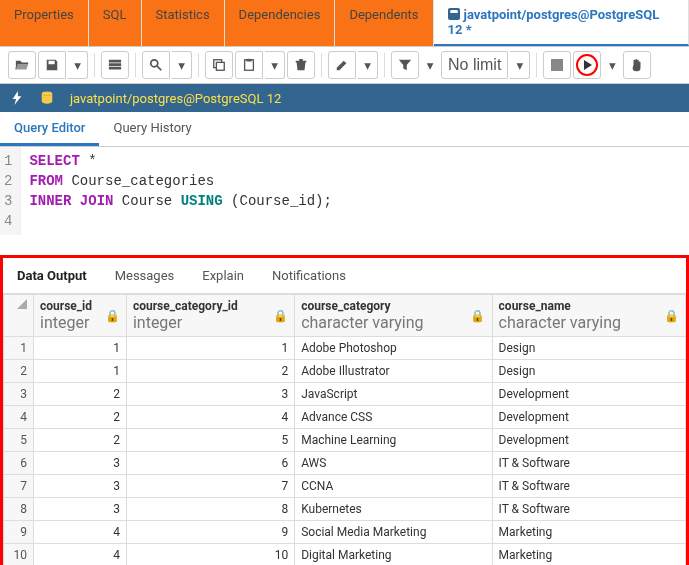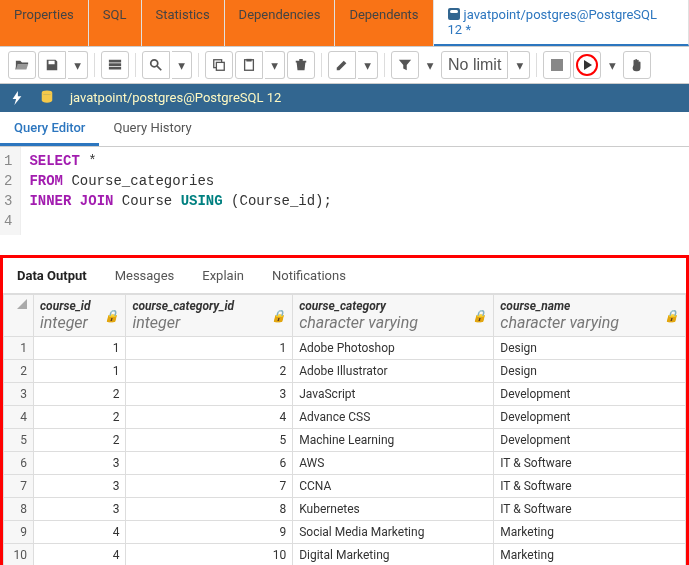--- a/index.html
+++ b/index.html
@@ -1,37 +1,37 @@
 <!DOCTYPE html>
 <html><head>
 <meta charset="utf-8">
 <style>
   * { box-sizing: border-box; margin: 0; padding: 0; }
   body { font-family: -apple-system, BlinkMacSystemFont, "Segoe UI", Roboto, Arial, sans-serif; font-size: 13px; color: #333; background: #fff; width: 689px; }
   
   
   .top-tabs { display: flex; border-bottom: 1px solid #ccc; background: #f97316; }
   .top-tab { padding: 7px 14px; cursor: pointer; color: #444; border-right: 1px solid #e0e0e0; }
-  .top-tab.active { background: #fff; border-bottom: 2px solid #2c76bf; color: #2c76bf; }
+  .top-tab.active { background: #fff; border-bottom: 2px solid #2c76bf; color: #2c76bf; font-weight: bold; }
   .top-tab .db-icon { display: inline-block; width: 12px; height: 12px; background: #326690; border-radius: 2px; margin-right: 4px; vertical-align: -1px; position: relative; }
   .top-tab .db-icon::after { content: ""; position: absolute; top: 2px; left: 2px; right: 2px; height: 3px; background: #fff; border-radius: 2px; }
   
   
   .toolbar { display: flex; align-items: center; padding: 4px 8px; border-bottom: 1px solid #ccc; gap: 2px; background: #fff; }
   .tb-btn { width: 28px; height: 28px; display: inline-flex; align-items: center; justify-content: center; border: 1px solid #ccc; border-radius: 3px; background: #fff; cursor: pointer; color: #555; }
   .tb-btn.noborder { border: none; }
   .tb-btn.split { width: 20px; border-left: none; border-top-left-radius:0; border-bottom-left-radius:0;}
   .tb-btn.caret-only { width: 18px; }
   .tb-sep { width: 1px; height: 24px; background: #ddd; margin: 0 4px; }
   .nolimit { padding: 0 6px; width: auto; font-size: 16px; color: #555; }
   .play-circle { width: 22px; height: 22px; border: 2px solid red; border-radius: 50%; display: flex; align-items: center; justify-content: center; }
   .play-triangle { width: 0; height: 0; border-left: 8px solid #333; border-top: 5px solid transparent; border-bottom: 5px solid transparent; margin-left: 2px; }
   
   
-  .conn-bar { display: flex; align-items: flex-start; background: #326690; color: #fef9c3; padding: 6px 10px; gap: 16px; }
+  .conn-bar { display: flex; align-items: center; background: #326690; color: #fde047; padding: 6px 10px; gap: 16px; }
   .conn-bar .lightning { width: 14px; color: #fff; }
   .conn-bar .db-icon2 { width: 14px; height: 14px; }
   
   
   .editor-tabs { display: flex; border-bottom: 1px solid #ccc; }
   .editor-tab { padding: 8px 14px; cursor: pointer; color: #555; }
   .editor-tab.active { border-bottom: 3px solid #2c76bf; color: #2c76bf; font-weight: 500; }
   
   
   .editor { display: flex; font-family: "Courier New", monospace; font-size: 14px; background: #fff; }
@@ -44,21 +44,21 @@
   
   
   .output-wrap { border: 3px solid red; margin-top: 20px; }
   .out-tabs { display: flex; padding: 6px 0; border-bottom: 1px solid #ddd; }
   .out-tab { padding: 4px 14px; cursor: pointer; color: #555; }
   .out-tab.active { font-weight: bold; color: #222; }
   
   
   .grid { width: 100%; border-collapse: collapse; font-size: 12px; }
   .grid th, .grid td { border: 1px solid #ddd; padding: 4px 6px; text-align: left; vertical-align: top; }
-  .grid th { background: #f7f7f7; font-weight: normal; position: relative; font-style: italic; }
+  .grid th { background: #f7f7f7; font-weight: normal; position: relative; }
   .grid th .colname { font-weight: bold; display: block; }
   .grid th .coltype { color: #777; font-size: 16px; }
   .grid th .lock { position: absolute; right: 6px; top: 50%; transform: translateY(-50%); color: #666; }
   .grid .rownum { background: #f7f7f7; text-align: right; width: 30px; color: #555; }
   .grid td.num { text-align: right; }
   .corner { background: #f0f0f0; }
   .corner::after { content: ""; display: block; width: 0; height: 0; border-right: 10px solid #aaa; border-top: 10px solid transparent; margin-left: auto; }
 </style>
 </head>
 <body>

